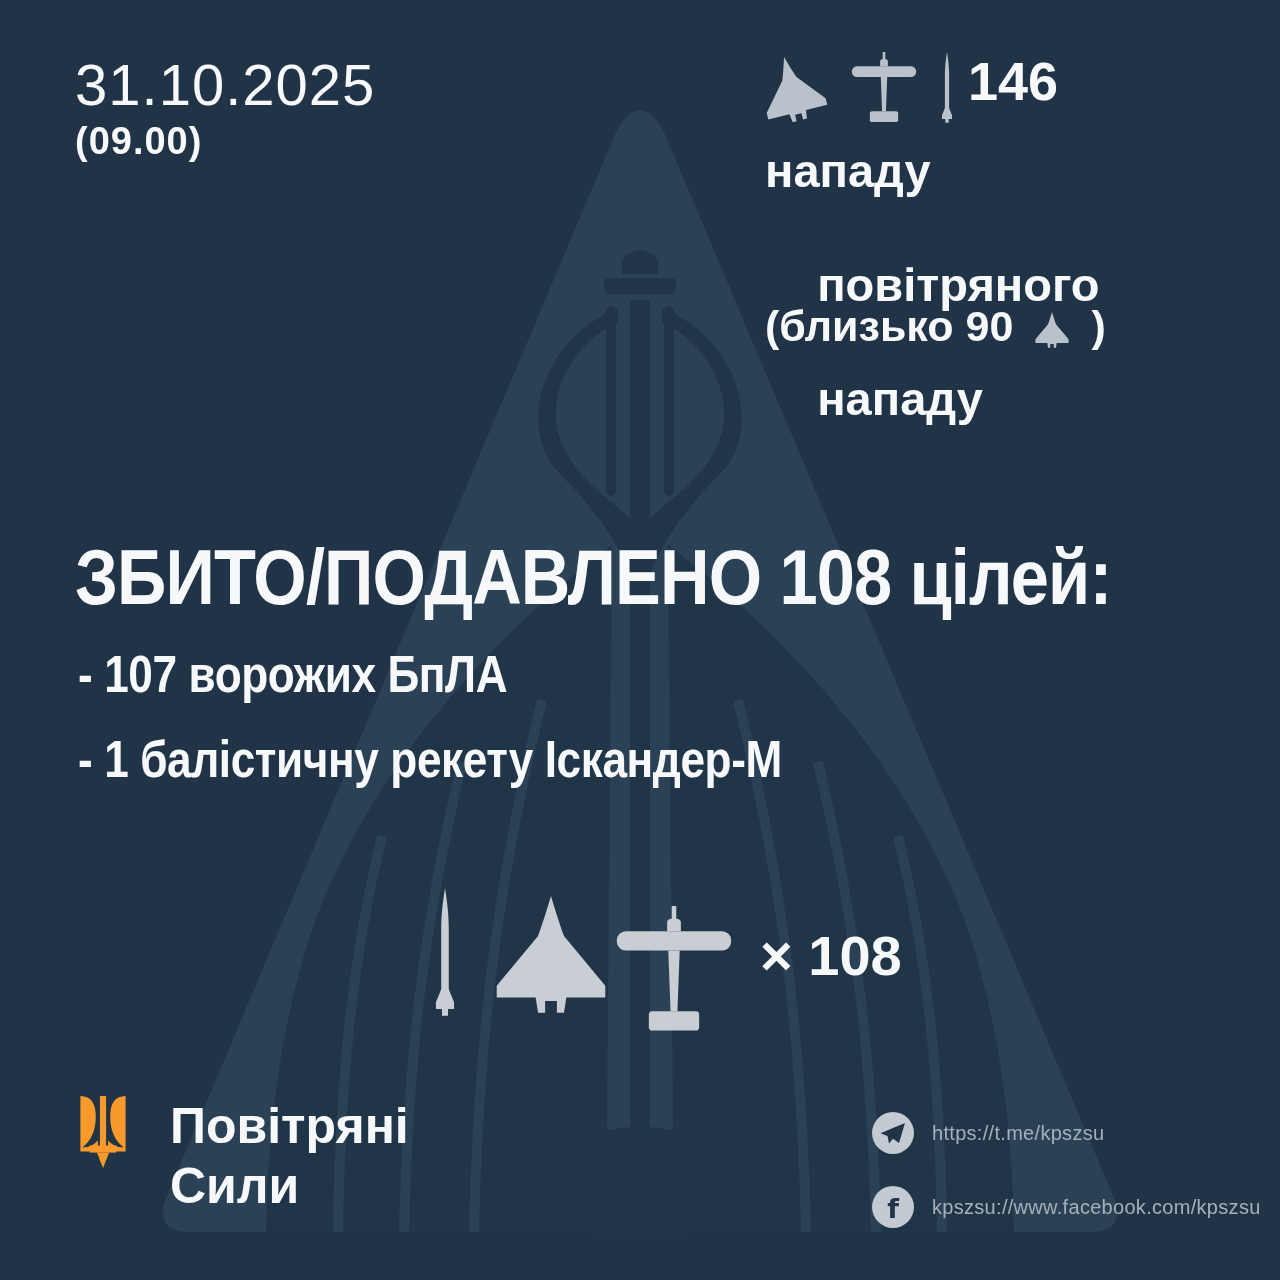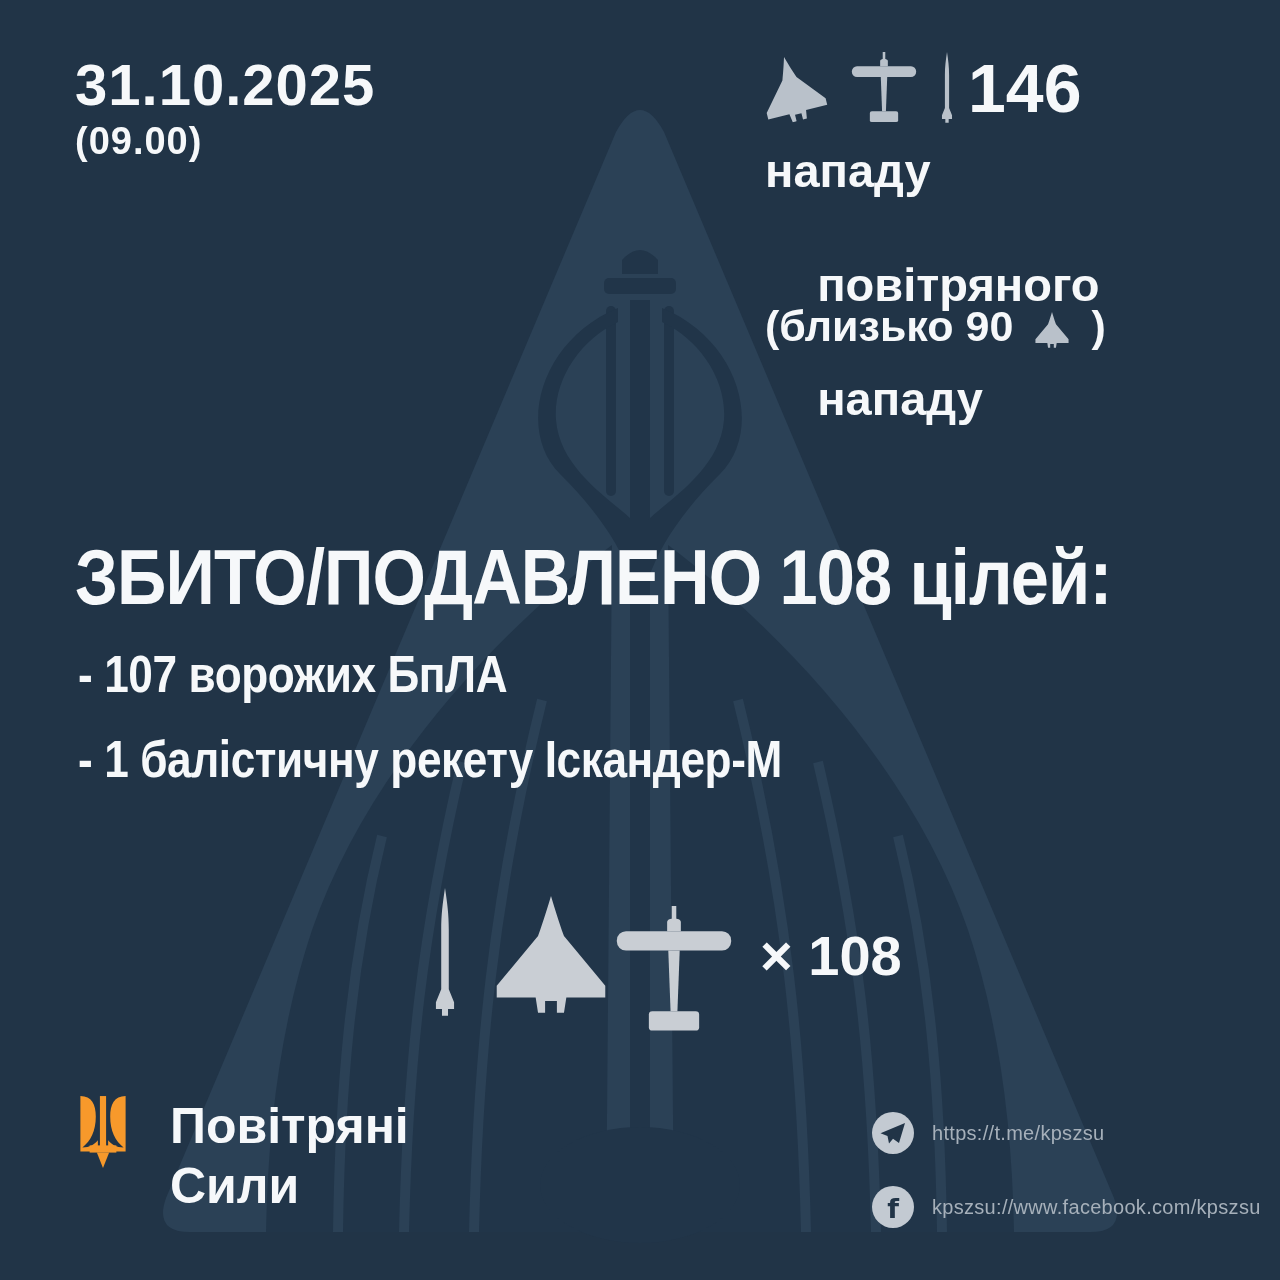--- a/index.html
+++ b/index.html
@@ -8,25 +8,25 @@
     background:#213447;
     font-family:"Liberation Sans",sans-serif;
     color:#f6f8fa;
     -webkit-font-smoothing:antialiased;
   }
   .abs{position:absolute;}
   svg{display:block;}
   
   .watermark{left:0;top:0;width:1280px;height:1280px;pointer-events:none;}
   
-  .date{left:75px;top:56px;font-size:58px;font-weight:700;letter-spacing:1px;line-height:1;}
+  .date{left:75px;top:56px;font-size:58px;font-weight:400;letter-spacing:1px;line-height:1;}
   .time{left:75px;top:122px;font-size:38px;font-weight:800;letter-spacing:1px;line-height:1;}
   
   .attack-icons{left:752px;top:52px;display:flex;align-items:flex-start;gap:10px;}
-  .count{left:968px;top:54px;font-size:68px;font-weight:800;line-height:1;}
+  .count{left:968px;top:54px;font-size:54px;font-weight:800;line-height:1;}
   .attack-label{left:765px;top:142px;font-size:47px;font-weight:700;line-height:57px;white-space:pre;}
   .approx{left:765px;top:305px;font-size:43px;font-weight:700;line-height:1;display:flex;align-items:center;gap:16px;}
   .approx .mini-drone{margin-top:6px;}
   
   .heading{left:75px;top:538px;font-size:78px;font-weight:800;line-height:1;white-space:nowrap;}
   .cond{display:inline-block;transform:scaleX(.88);transform-origin:0 50%;letter-spacing:-1px;}
   .bullet{font-size:52px;font-weight:700;line-height:1;white-space:nowrap;}
   .bullet1{left:78px;top:648px;}
   .bullet2{left:78px;top:733px;}
   .bcond{display:inline-block;transform:scaleX(.85);transform-origin:0 50%;letter-spacing:-.5px;}

